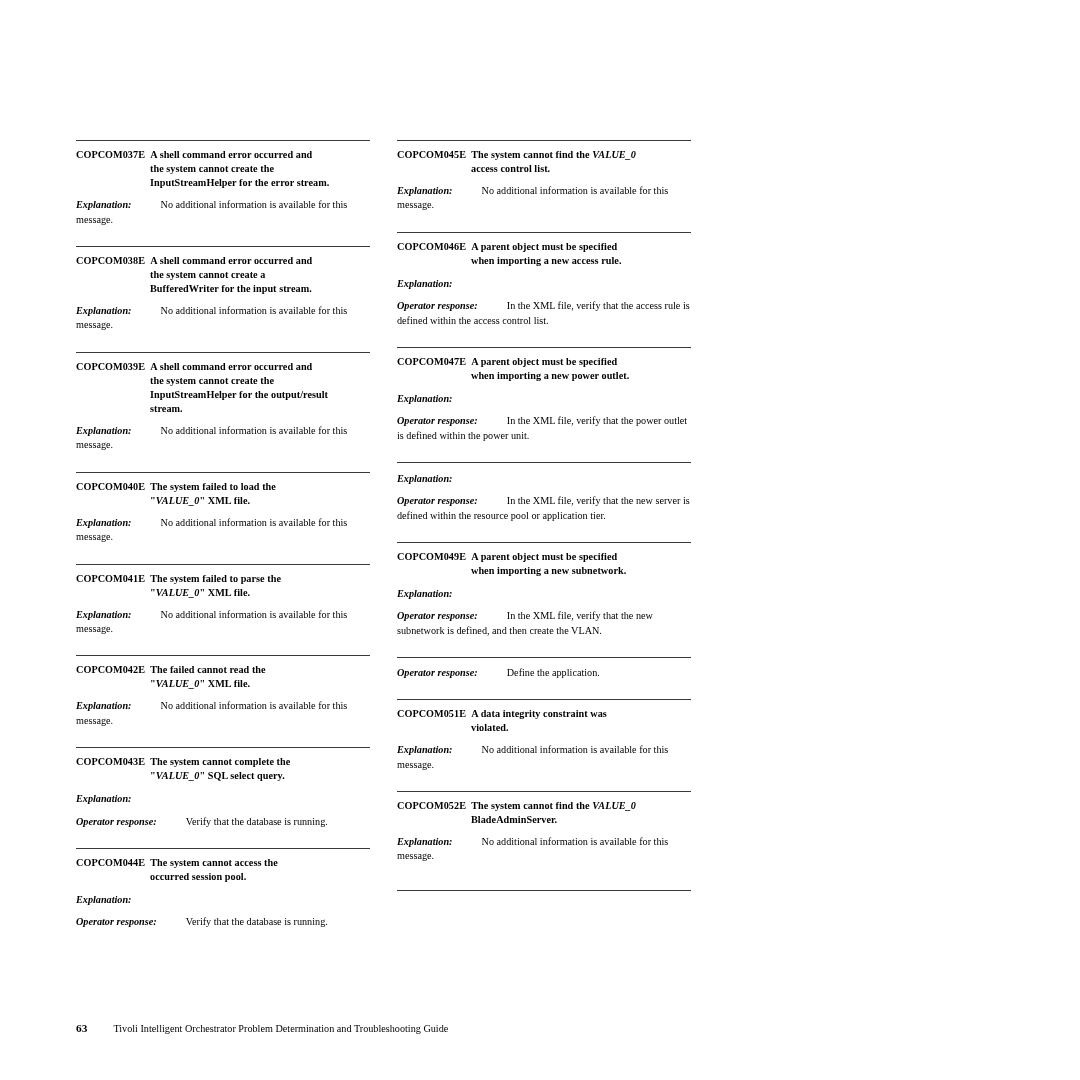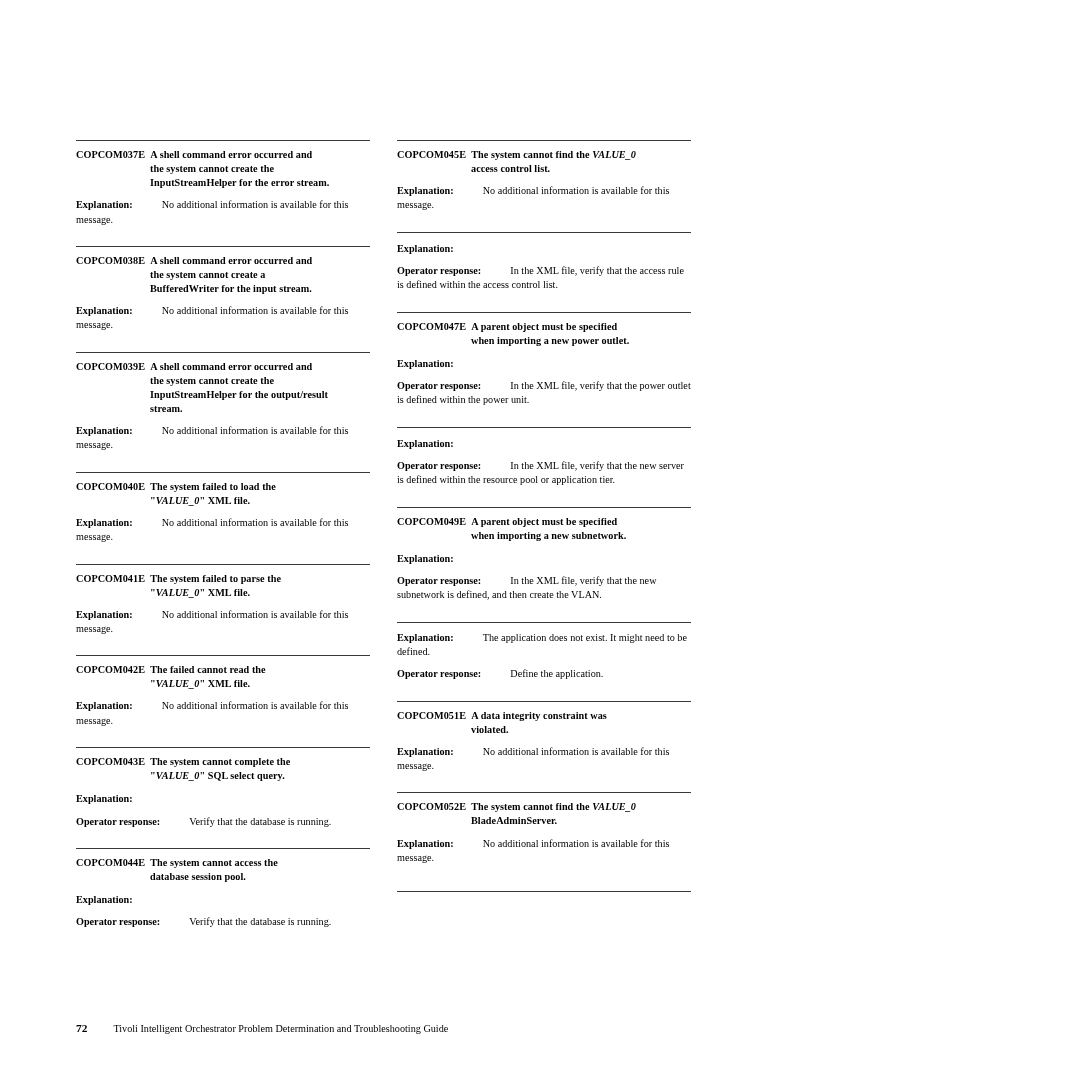--- a/index.html
+++ b/index.html
@@ -68,20 +68,21 @@
   }
 
   .para {
     font-size: 10.2px;
     line-height: 14.3px;
     margin-top: 8px;
     text-align: left;
   }
   .para .lbl {
     font-weight: bold;
+    font-style: italic;
   }
   .para .body {
     font-weight: normal;
     margin-left: 24px;
   }
   .para.label-only { margin-top: 9px; }
 
   .gap {
     height: 19px;
   }
@@ -210,21 +211,21 @@
         <div class="para">
           <span class="lbl">Operator response:</span>&nbsp;&nbsp;<span class="body">Verify that the database is running.</span>
         </div>
       </div>
       <div class="gap"></div>
 
       <div class="entry">
         <div class="rule"></div>
         <div class="msg-title">
           <span class="id">COPCOM044E</span>&nbsp;&nbsp;<span>The system cannot access the</span>
-          <span class="cont">database session pool.</span>
+          <span class="cont">occurred session pool.</span>
         </div>
         <div class="para label-only">
           <span class="lbl">Explanation:</span>
         </div>
         <div class="para">
           <span class="lbl">Operator response:</span>&nbsp;&nbsp;<span class="body">Verify that the database is running.</span>
         </div>
       </div>
 
     </div>
@@ -238,20 +239,24 @@
           <span class="cont">access control list.</span>
         </div>
         <div class="para">
           <span class="lbl">Explanation:</span>&nbsp;&nbsp;<span class="body">No additional information is available for this message.</span>
         </div>
       </div>
       <div class="gap"></div>
 
       <div class="entry">
         <div class="rule"></div>
+        <div class="msg-title">
+          <span class="id">COPCOM046E</span>&nbsp;&nbsp;<span>A parent object must be specified</span>
+          <span class="cont">when importing a new access rule.</span>
+        </div>
         <div class="para label-only">
           <span class="lbl">Explanation:</span>
         </div>
         <div class="para">
           <span class="lbl">Operator response:</span>&nbsp;&nbsp;<span class="body">In the XML file, verify that the access rule is defined within the access control list.</span>
         </div>
       </div>
       <div class="gap"></div>
 
       <div class="entry">
@@ -291,23 +296,20 @@
         </div>
         <div class="para">
           <span class="lbl">Operator response:</span>&nbsp;&nbsp;<span class="body">In the XML file, verify that the new subnetwork is defined, and then create the VLAN.</span>
         </div>
       </div>
       <div class="gap"></div>
 
       <div class="entry">
         <div class="rule"></div>
         <div class="para">
-          <span class="lbl">Explanation:</span>&nbsp;&nbsp;<span class="body">The application does not exist. It might need to be defined.</span>
-        </div>
-        <div class="para">
           <span class="lbl">Operator response:</span>&nbsp;&nbsp;<span class="body">Define the application.</span>
         </div>
       </div>
       <div class="gap"></div>
 
       <div class="entry">
         <div class="rule"></div>
         <div class="msg-title">
           <span class="id">COPCOM051E</span>&nbsp;&nbsp;<span>A data integrity constraint was</span>
           <span class="cont">violated.</span>
@@ -329,16 +331,16 @@
         </div>
       </div>
       <div class="gap big"></div>
       <div class="rule closing"></div>
 
     </div>
 
   </div>
 
   <div class="footer">
-    <span class="pageno">72</span><span class="booktitle">Tivoli Intelligent Orchestrator Problem Determination and Troubleshooting Guide</span>
+    <span class="pageno">63</span><span class="booktitle">Tivoli Intelligent Orchestrator Problem Determination and Troubleshooting Guide</span>
   </div>
 
 </div>
 
 </body></html>

